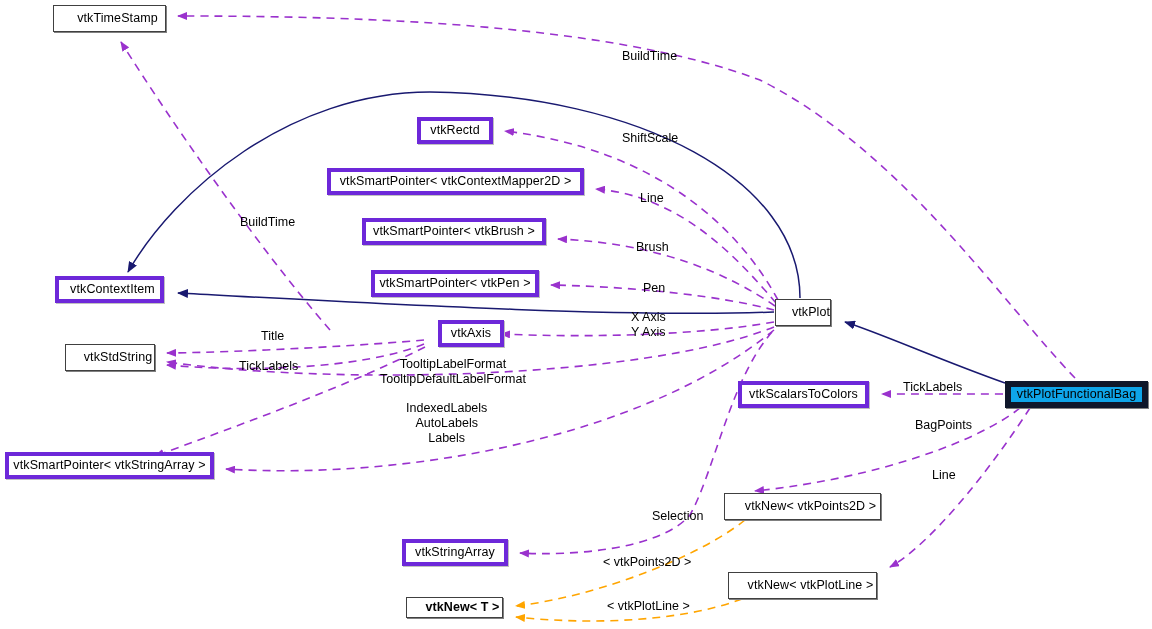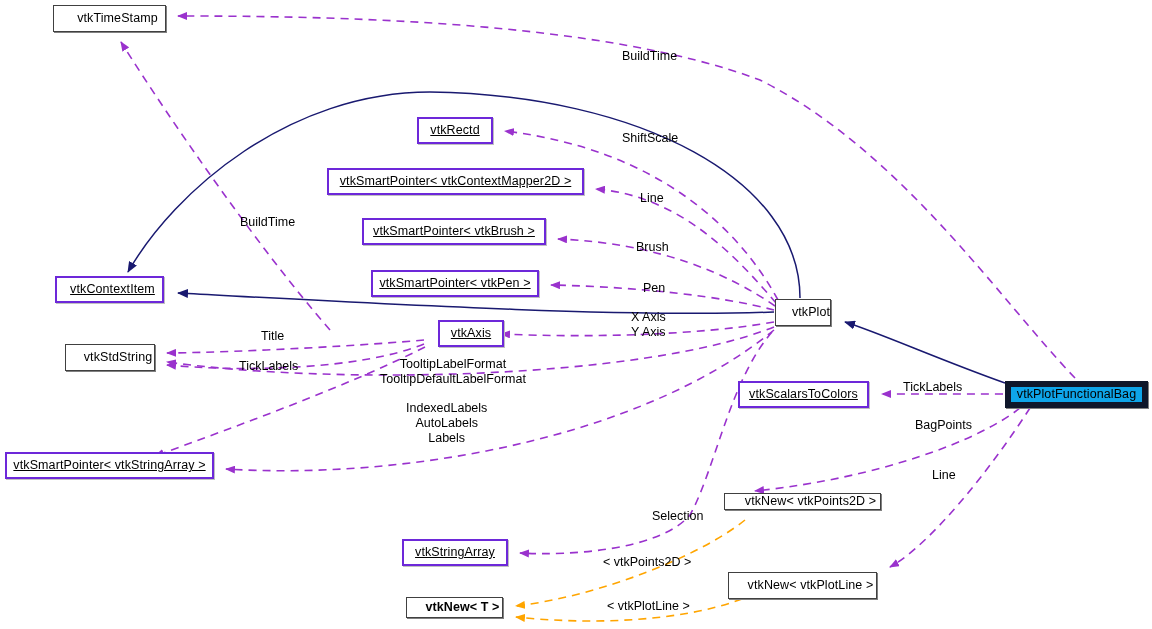--- a/index.html
+++ b/index.html
@@ -35,23 +35,22 @@
     background: #ffffff;
     white-space: nowrap;
     letter-spacing: 0.1px;
   }
   .node.black {
     border: 1px solid #404040;
     box-shadow: 1px 1px 0 0 #808080;
     padding-left: 16px;
   }
   .node.red {
-    border: 2px solid #6d28d9;
+    border: 4px solid #6d28d9;
     box-shadow: 1px 1px 0 0 #c0c0c0;
-    text-decoration: underline;
   }
   .node.current {
     border: 6px solid #0f172a;
     background: #0ea5e9;
     box-shadow: 1px 1px 0 0 #808080;
   }
   .edge-label {
     position: absolute;
     font-size: 12.5px;
     line-height: 15px;
@@ -131,21 +130,21 @@
   <div class="node red" style="left:327px; top:168px; width:257px; height:27px;">vtkSmartPointer&lt; vtkContextMapper2D &gt;</div>
   <div class="node red" style="left:362px; top:218px; width:184px; height:27px;">vtkSmartPointer&lt; vtkBrush &gt;</div>
   <div class="node red" style="left:371px; top:270px; width:168px; height:27px;">vtkSmartPointer&lt; vtkPen &gt;</div>
   <div class="node red" style="left:55px;  top:276px; width:109px; height:27px;padding-left:6px;">vtkContextItem</div>
   <div class="node black" style="left:775px; top:299px; width:56px;  height:27px;">vtkPlot</div>
   <div class="node red" style="left:423px; top:320px; width:66px;  height:27px;margin-left:15px;">vtkAxis</div>
   <div class="node black" style="left:65px;  top:344px; width:90px;  height:27px;">vtkStdString</div>
   <div class="node red" style="left:738px; top:381px; width:131px; height:27px;">vtkScalarsToColors</div>
   <div class="node current" style="left:1005px;top:381px; width:143px; height:27px;">vtkPlotFunctionalBag</div>
   <div class="node red" style="left:5px;   top:452px; width:209px; height:27px;">vtkSmartPointer&lt; vtkStringArray &gt;</div>
-  <div class="node black" style="left:724px; top:493px; width:157px; height:17px;">vtkNew&lt; vtkPoints2D &gt;</div>
+  <div class="node black" style="left:724px; top:493px; width:157px; height:27px;">vtkNew&lt; vtkPoints2D &gt;</div>
   <div class="node red" style="left:402px; top:539px; width:106px; height:27px;">vtkStringArray</div>
   <div class="node black" style="left:728px; top:572px; width:149px; height:27px;">vtkNew&lt; vtkPlotLine &gt;</div>
   <div class="node black" style="left:406px; top:597px; width:97px;  height:21px;font-weight:bold;">vtkNew&lt; T &gt;</div>
 
   <div class="edge-label" style="left:622px; top:49px;">BuildTime</div>
   <div class="edge-label" style="left:622px; top:131px;">ShiftScale</div>
   <div class="edge-label" style="left:640px; top:191px;">Line</div>
   <div class="edge-label" style="left:240px; top:215px;">BuildTime</div>
   <div class="edge-label" style="left:636px; top:240px;">Brush</div>
   <div class="edge-label" style="left:643px; top:281px;">Pen</div>

